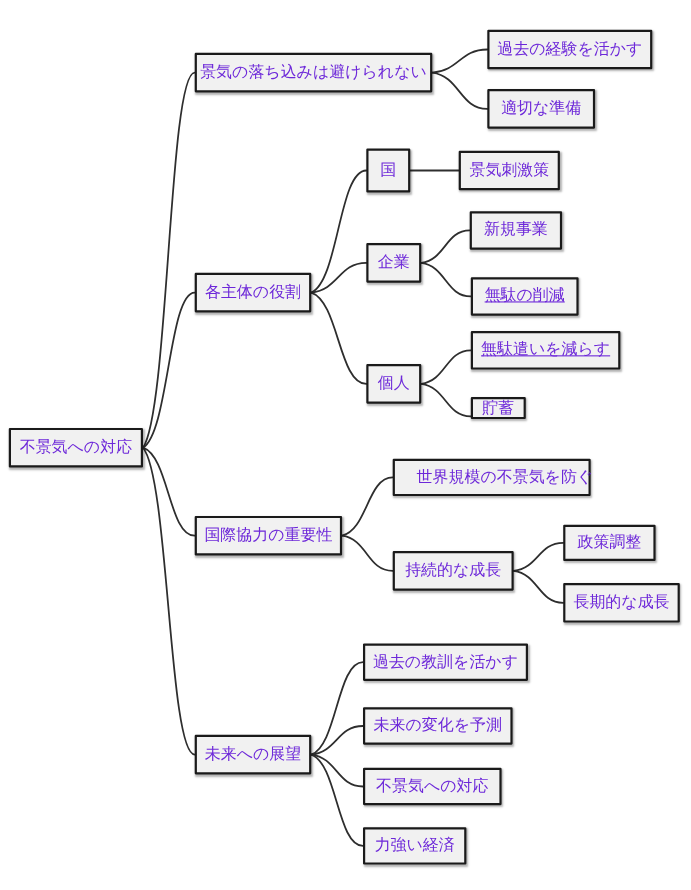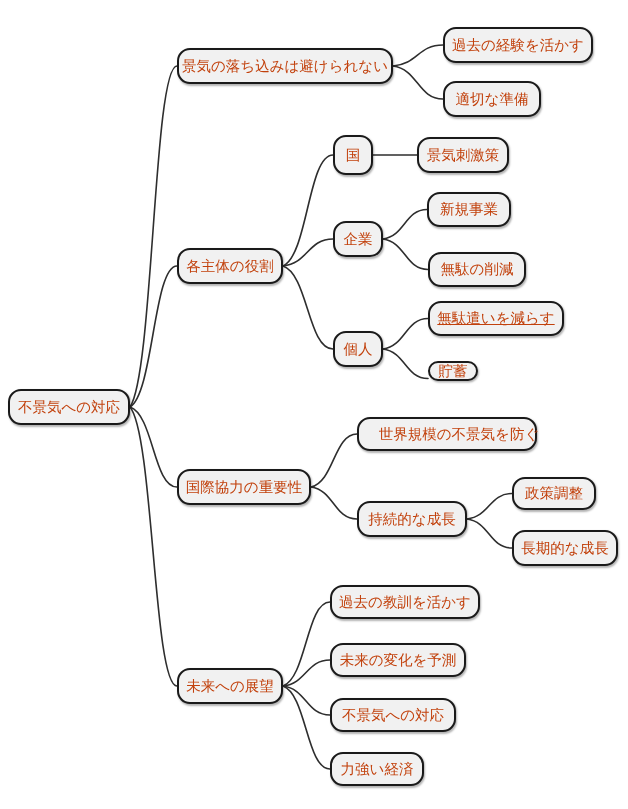--- a/index.html
+++ b/index.html
@@ -31,28 +31,28 @@
     position: absolute;
     left: 0; top: 0;
     width: 628px;
     height: 809px;
   }
   .node {
     position: absolute;
     box-sizing: border-box;
     background: var(--node-fill, #f1f1f1);
     border: 2px solid var(--node-border, #1a1a1a);
-    border-radius: 13px;
+    border-radius: 1px;
     box-shadow: 1px 1.5px 2px rgba(0,0,0,0.30);
     display: flex;
     align-items: center;
     justify-content: center;
     font-size: 14.5px;
     line-height: 1;
-    color: #c2410c;
+    color: #6d28d9;
     white-space: nowrap;
   }
 </style>
 </head>
 <body>
 
 <div class="canvas">
   <svg class="edges" viewBox="0 0 628 809" width="628" height="809">
       <path d="M 130 407 C 153.5 372.9, 153.5 66, 177 66"></path>
       <path d="M 130 407 C 153.5 392.9, 153.5 266, 177 266"></path>
@@ -80,21 +80,21 @@
   <div class="node-layer">
       <div class="node" style="left: 8px; top: 389px; width: 122px; height: 36px;">不景気への対応</div>
       <div class="node" style="left: 177px; top: 48px; width: 216px; height: 36px;">景気の落ち込みは避けられない</div>
       <div class="node" style="left: 443px; top: 27px; width: 150px; height: 36px;">過去の経験を活かす</div>
       <div class="node" style="left: 443px; top: 81px; width: 98px; height: 36px;">適切な準備</div>
       <div class="node" style="left: 177px; top: 248px; width: 106px; height: 36px;">各主体の役割</div>
       <div class="node" style="left: 333px; top: 135px; width: 40px; height: 40px;">国</div>
       <div class="node" style="left: 417px; top: 137px; width: 92px; height: 36px; text-align: center;">景気刺激策</div>
       <div class="node" style="left: 333px; top: 221px; width: 50px; height: 36px;">企業</div>
       <div class="node" style="left: 427px; top: 192px; width: 84px; height: 35px;">新規事業</div>
-      <div class="node" style="left: 428px; top: 252px; width: 98px; height: 35px;">無駄の削減</div>
+      <div class="node" style="left: 428px; top: 252px; width: 98px; height: 35px; text-decoration: underline;">無駄の削減</div>
       <div class="node" style="left: 333px; top: 331px; width: 50px; height: 36px;">個人</div>
       <div class="node" style="left: 428px; top: 301px; width: 136px; height: 35px; text-decoration: underline;">無駄遣いを減らす</div>
       <div class="node" style="left: 428px; top: 361px; width: 50px; height: 20px;">貯蓄</div>
       <div class="node" style="left: 177px; top: 469px; width: 134px; height: 36px;">国際協力の重要性</div>
       <div class="node" style="left: 357px; top: 417px; width: 180px; height: 34px; padding-left: 24px;">世界規模の不景気を防ぐ</div>
       <div class="node" style="left: 357px; top: 501px; width: 110px; height: 36px;">持続的な成長</div>
       <div class="node" style="left: 512px; top: 477px; width: 84px; height: 33px;">政策調整</div>
       <div class="node" style="left: 512px; top: 530px; width: 106px; height: 36px;">長期的な成長</div>
       <div class="node" style="left: 177px; top: 668px; width: 106px; height: 36px;">未来への展望</div>
       <div class="node" style="left: 330px; top: 585px; width: 150px; height: 34px;">過去の教訓を活かす</div>

